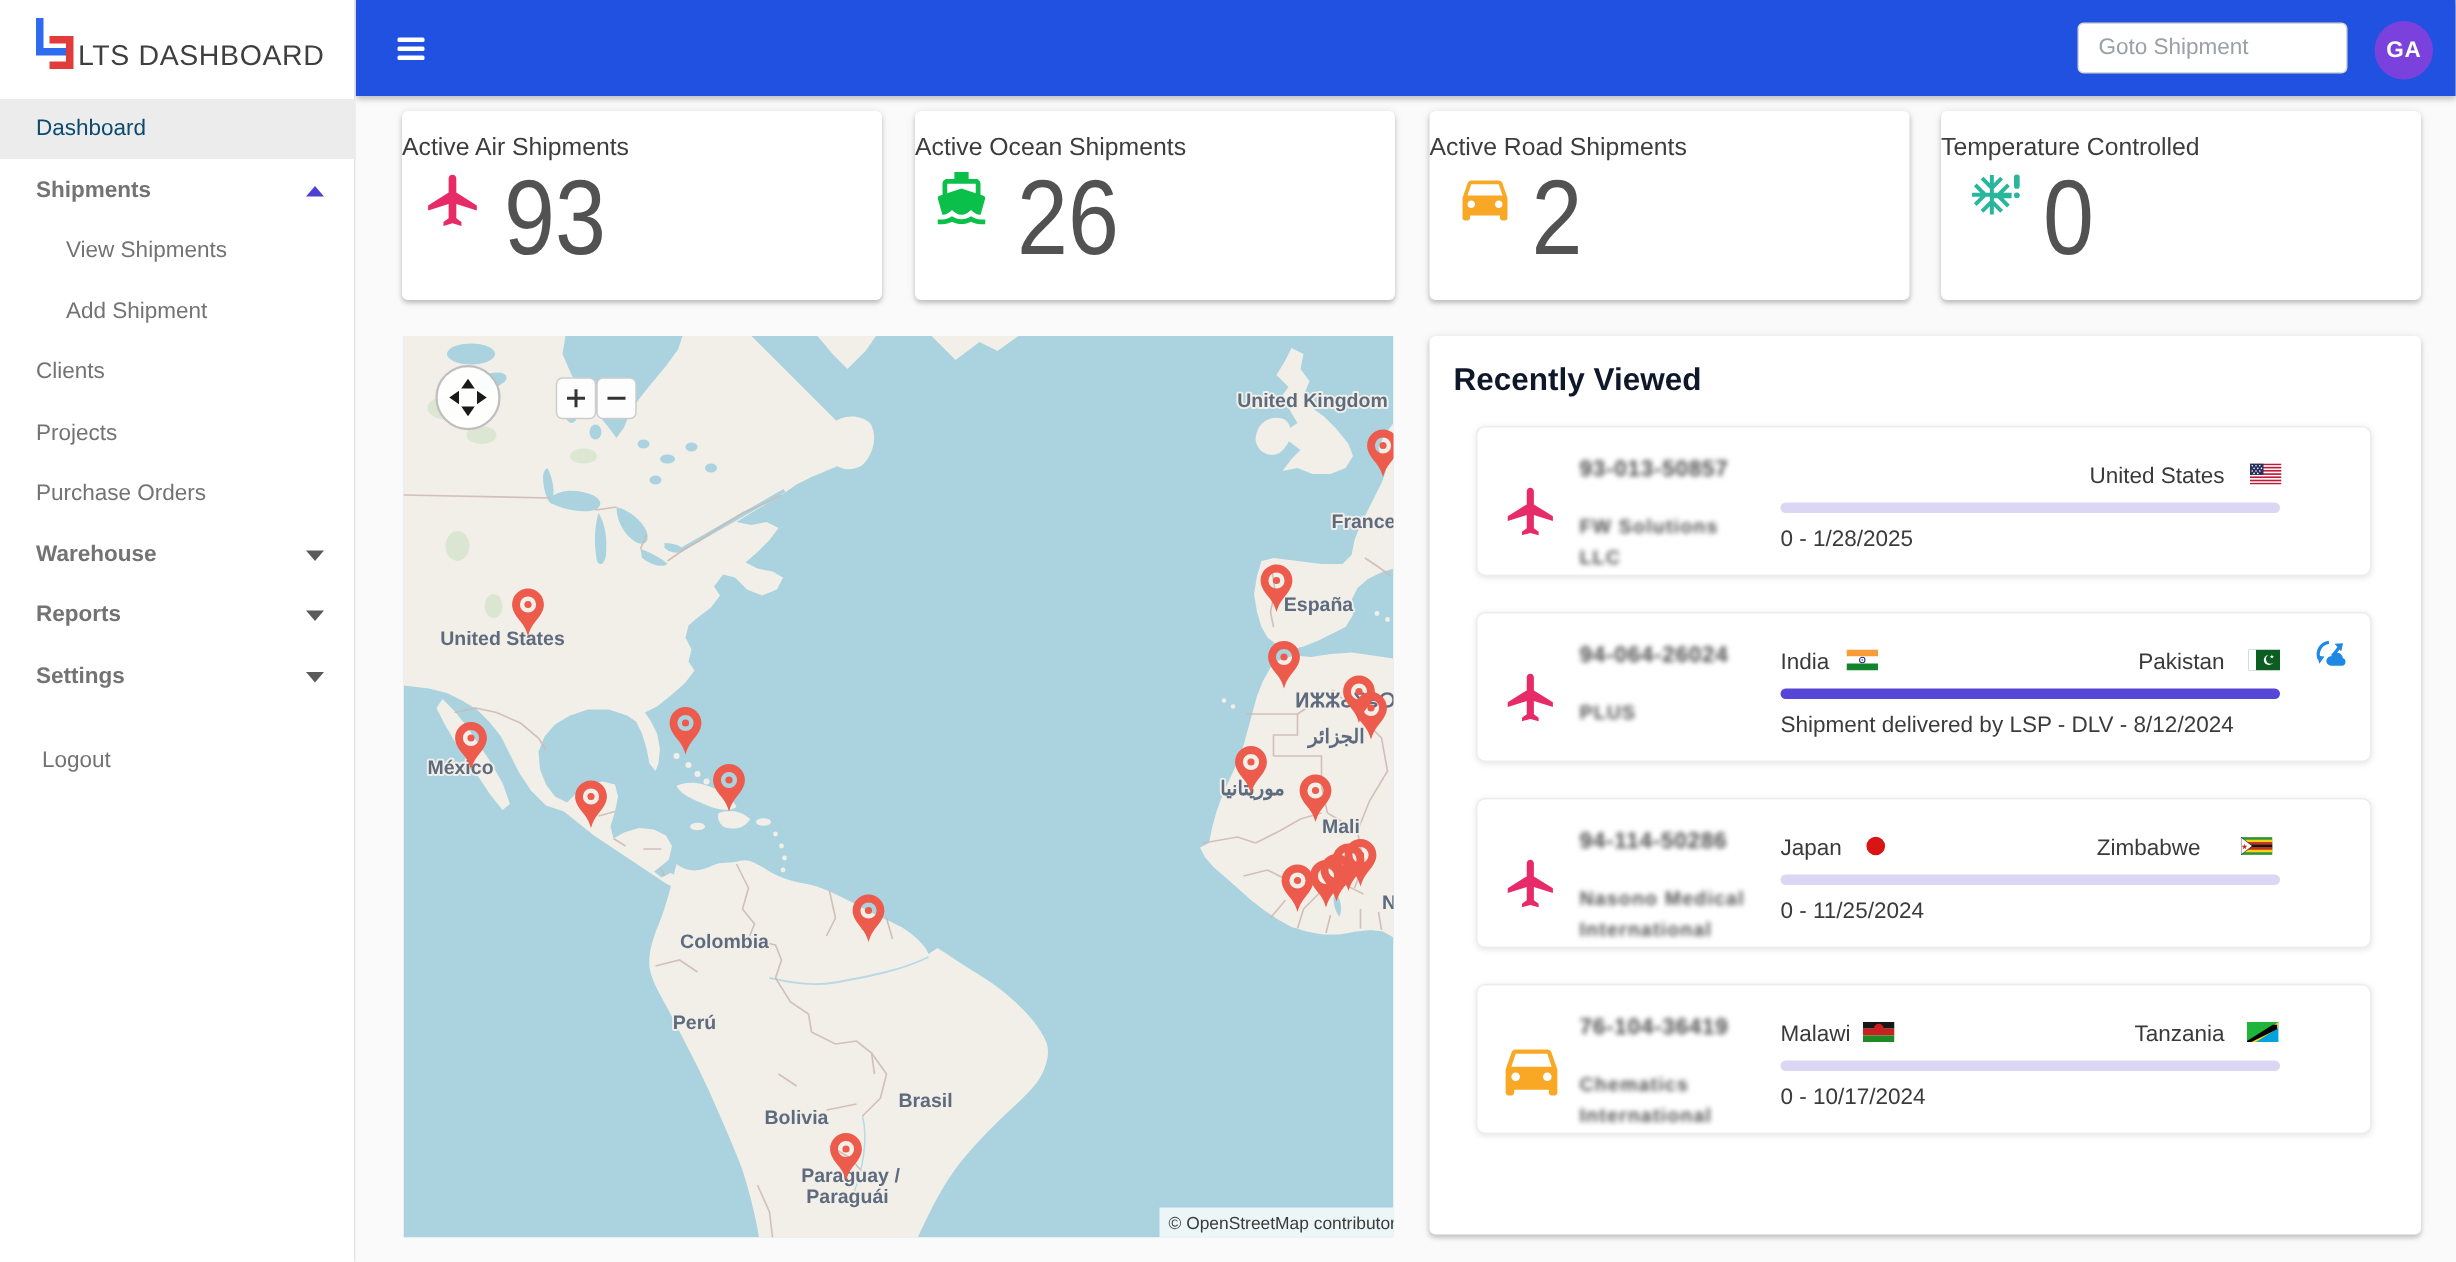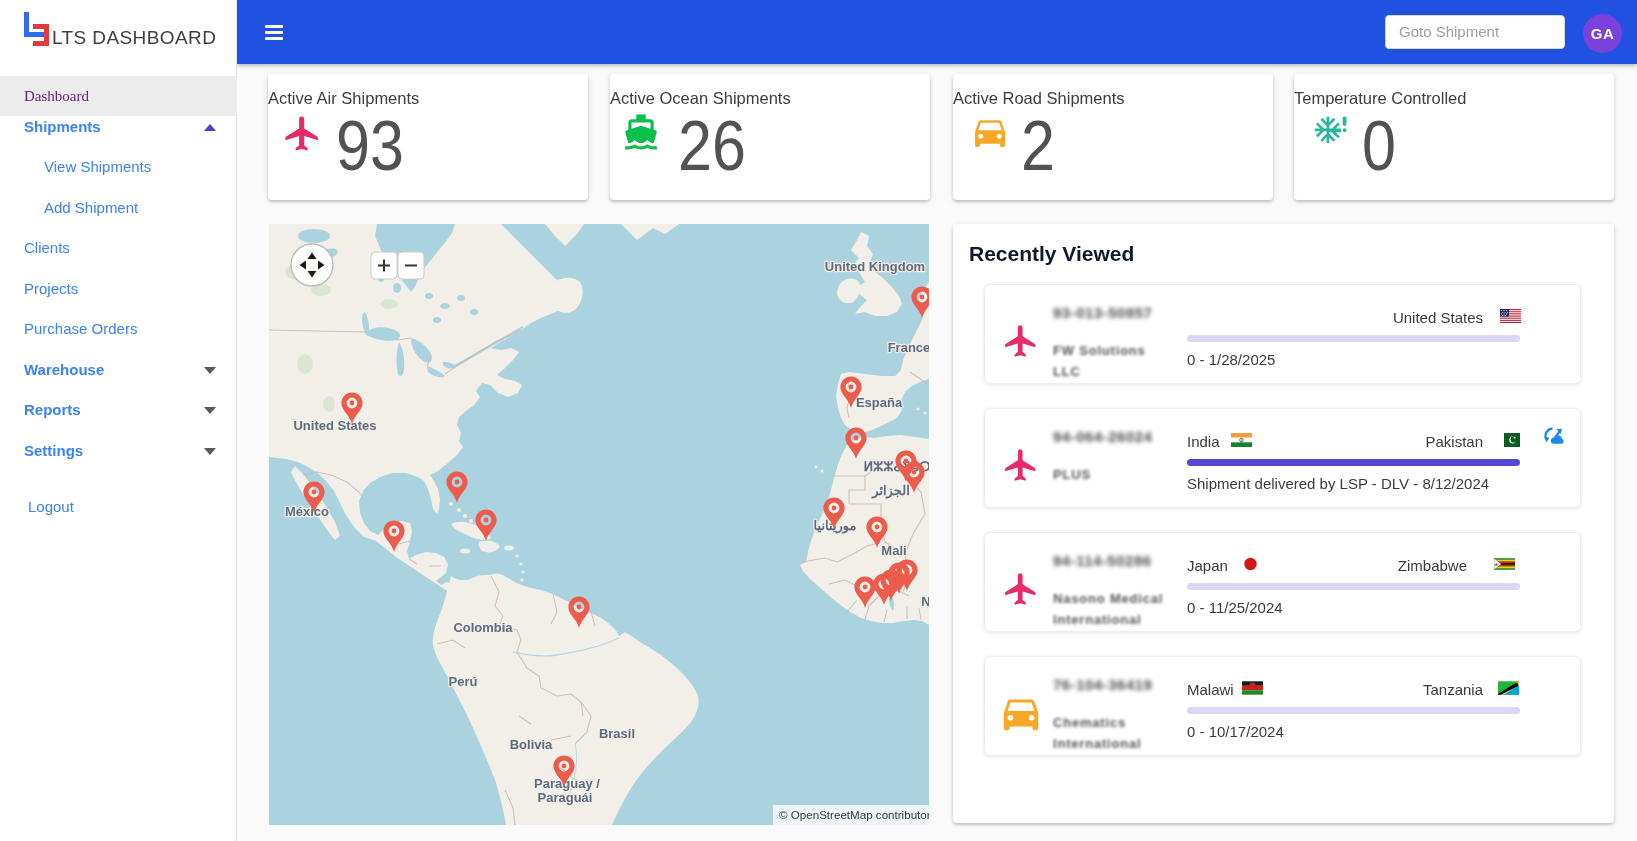--- a/index.html
+++ b/index.html
@@ -5,21 +5,21 @@
 * { margin:0; padding:0; box-sizing:border-box; }
 html,body { width:1637px; height:841px; overflow:hidden; background:#fafafa;
   font-family:"Liberation Sans", sans-serif; }
 .abs { position:absolute; }
 
 #sidebar { position:absolute; left:0; top:0; width:237px; height:841px;
   background:#fff; border-right:1px solid #e4e4e4; z-index:5; }
 #logo { position:absolute; left:24px; top:12px; width:26px; height:34px; }
 #logotext { position:absolute; left:52px; top:27px; font-size:19px; color:#3f3f3f; letter-spacing:0.4px; }
 .mi { position:absolute; left:0; width:237px; height:40px; line-height:40px;
-  font-size:15px; color:#3b82f6; padding-left:24px; }
+  font-size:15px; color:#737373; padding-left:24px; }
 .mi.sub { padding-left:44px; }
 .mi.bold { font-weight:bold; }
 .mi .car { position:absolute; right:21px; top:17px; width:0; height:0;
   border-left:6px solid transparent; border-right:6px solid transparent; }
 .car.down { border-top:7px solid #5a5a5a; }
 .car.up { border-bottom:7px solid #4b40d1; }
 
 #topbar { position:absolute; left:237px; top:0; width:1400px; height:64px;
   background:#2151e1; z-index:4; box-shadow:0 2px 4px rgba(0,0,0,0.25); }
 #burger { position:absolute; left:28px; top:25px; width:18px; height:15px; }
@@ -60,21 +60,21 @@
 </style>
 </head>
 <body>
 
 <div id="sidebar">
   <svg id="logo" width="26" height="34" viewBox="0 0 26 34">
     <path d="M0,0 h5 v20 h18 v5 h-23 z" fill="#2e6bef"></path>
     <path d="M9,12 h16 v22 h-16 v-5 h11 v-12 h-11 z" fill="#e23b3b"></path>
   </svg>
   <div id="logotext">LTS DASHBOARD</div>
-  <div class="mi" style="top:76px; background:#ececec; color:#701a75;font-family:Liberation Serif, serif;">Dashboard</div>
+  <div class="mi" style="top:66px; background:#ececec; color:#0c4a6e;">Dashboard</div>
   <div class="mi bold" style="top:107px;">Shipments<span class="car up"></span></div>
   <div class="mi sub" style="top:147px;">View Shipments</div>
   <div class="mi sub" style="top:188px;">Add Shipment</div>
   <div class="mi" style="top:228px;">Clients</div>
   <div class="mi" style="top:269px;">Projects</div>
   <div class="mi" style="top:309px;">Purchase Orders</div>
   <div class="mi bold" style="top:350px;">Warehouse<span class="car down"></span></div>
   <div class="mi bold" style="top:390px;">Reports<span class="car down"></span></div>
   <div class="mi bold" style="top:431px;">Settings<span class="car down"></span></div>
   <div class="mi" style="top:487px;padding-left:28px;">Logout</div>

